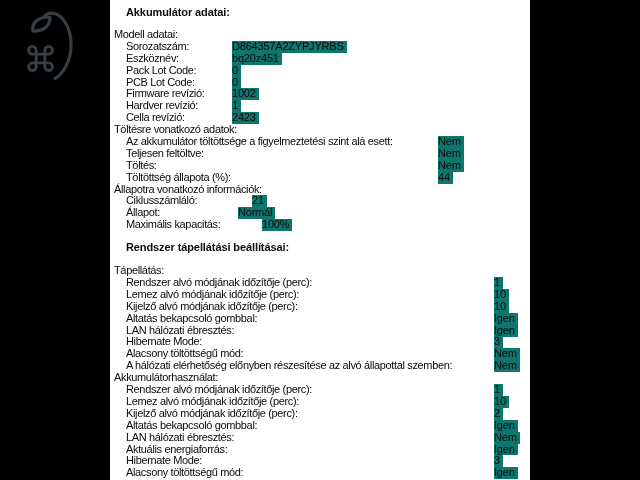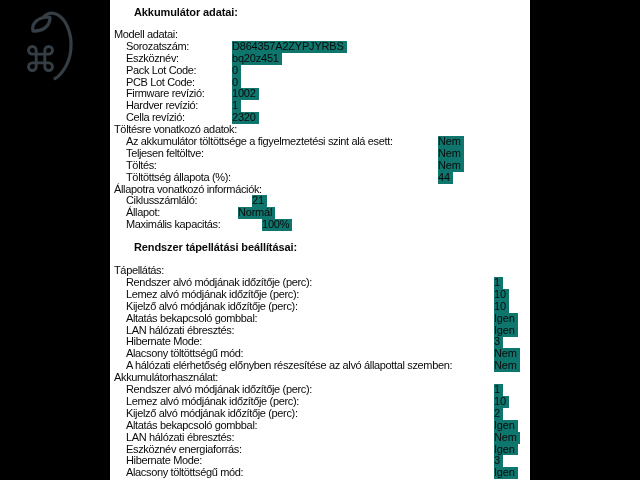--- a/index.html
+++ b/index.html
@@ -9,21 +9,21 @@
     font-family:"Liberation Sans",sans-serif;
   }
   .bar{width:110px;flex:none;background:#000;position:relative;}
   .logo-svg{display:block;margin:0;}
   .content{
     width:420px;flex:none;background:#fff;color:#0a0a0a;
     padding-top:6px;box-sizing:border-box;overflow:hidden;
   }
   .title{
     font-size:11px;font-weight:bold;line-height:12px;
-    margin:0 0 11px 12px;padding-left:12px;letter-spacing:-0.1px;
+    margin:0 0 11px 4px;padding-left:12px;letter-spacing:-0.1px;
     white-space:nowrap;
   }
   .sec2 .title{margin-top:10px;margin-bottom:12px;}
   .line{
     position:relative;font-size:11px;line-height:11.9px;
     letter-spacing:-0.35px;white-space:nowrap;height:11.9px;
   }
   .line.group{padding-left:4px;}
   .line.item{padding-left:16px;}
   .val{
@@ -55,21 +55,21 @@
   <section class="sec sec1">
     <h2 class="title">Akkumulátor adatai:</h2>
     <div class="rows">
         <div class="line group">Modell adatai:</div>
         <div class="line item"><span class="lbl">Sorozatszám:</span><span class="val" style="left: 122px;">D864357A2ZYPJYRBS</span></div>
         <div class="line item"><span class="lbl">Eszköznév:</span><span class="val" style="left: 122px;">bq20z451</span></div>
         <div class="line item"><span class="lbl">Pack Lot Code:</span><span class="val" style="left: 122px;">0</span></div>
         <div class="line item"><span class="lbl">PCB Lot Code:</span><span class="val" style="left: 122px;">0</span></div>
         <div class="line item"><span class="lbl">Firmware revízió:</span><span class="val" style="left: 122px;">1002</span></div>
         <div class="line item"><span class="lbl">Hardver revízió:</span><span class="val" style="left: 122px;">1</span></div>
-        <div class="line item"><span class="lbl">Cella revízió:</span><span class="val" style="left: 122px;">2320</span></div>
+        <div class="line item"><span class="lbl">Cella revízió:</span><span class="val" style="left: 122px;">2423</span></div>
         <div class="line group">Töltésre vonatkozó adatok:</div>
         <div class="line item"><span class="lbl">Az akkumulátor töltöttsége a figyelmeztetési szint alá esett:</span><span class="val" style="left: 328px;">Nem</span></div>
         <div class="line item"><span class="lbl">Teljesen feltöltve:</span><span class="val" style="left: 328px;">Nem</span></div>
         <div class="line item"><span class="lbl">Töltés:</span><span class="val" style="left: 328px;">Nem</span></div>
         <div class="line item"><span class="lbl">Töltöttség állapota (%):</span><span class="val" style="left: 328px;">44</span></div>
         <div class="line group">Állapotra vonatkozó információk:</div>
         <div class="line item"><span class="lbl">Ciklusszámláló:</span><span class="val" style="left: 142px;">21</span></div>
         <div class="line item"><span class="lbl">Állapot:</span><span class="val" style="left: 128px;">Normál</span></div>
         <div class="line item"><span class="lbl">Maximális kapacitás:</span><span class="val" style="left: 152px;">100%</span></div>
       </div>
@@ -85,20 +85,20 @@
         <div class="line item"><span class="lbl">LAN hálózati ébresztés:</span><span class="val" style="left: 384px;">Igen</span></div>
         <div class="line item"><span class="lbl">Hibernate Mode:</span><span class="val" style="left: 384px;">3</span></div>
         <div class="line item"><span class="lbl">Alacsony töltöttségű mód:</span><span class="val" style="left: 384px;">Nem</span></div>
         <div class="line item"><span class="lbl">A hálózati elérhetőség előnyben részesítése az alvó állapottal szemben:</span><span class="val" style="left: 384px;">Nem</span></div>
         <div class="line group">Akkumulátorhasználat:</div>
         <div class="line item"><span class="lbl">Rendszer alvó módjának időzítője (perc):</span><span class="val" style="left: 384px;">1</span></div>
         <div class="line item"><span class="lbl">Lemez alvó módjának időzítője (perc):</span><span class="val" style="left: 384px;">10</span></div>
         <div class="line item"><span class="lbl">Kijelző alvó módjának időzítője (perc):</span><span class="val" style="left: 384px;">2</span></div>
         <div class="line item"><span class="lbl">Altatás bekapcsoló gombbal:</span><span class="val" style="left: 384px;">Igen</span></div>
         <div class="line item"><span class="lbl">LAN hálózati ébresztés:</span><span class="val" style="left: 384px;">Nem</span></div>
-        <div class="line item"><span class="lbl">Eszköznév energiaforrás:</span><span class="val" style="left: 384px;">Igen</span></div>
+        <div class="line item"><span class="lbl">Aktuális energiaforrás:</span><span class="val" style="left: 384px;">Igen</span></div>
         <div class="line item"><span class="lbl">Hibernate Mode:</span><span class="val" style="left: 384px;">3</span></div>
         <div class="line item"><span class="lbl">Alacsony töltöttségű mód:</span><span class="val" style="left: 384px;">Igen</span></div>
       </div>
   </section>
 </main>
 
 <div class="bar right"></div>
 
 </body></html>

